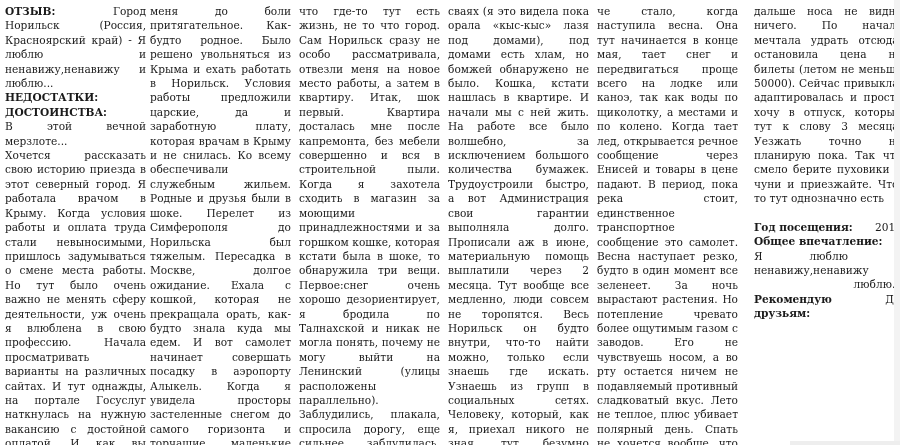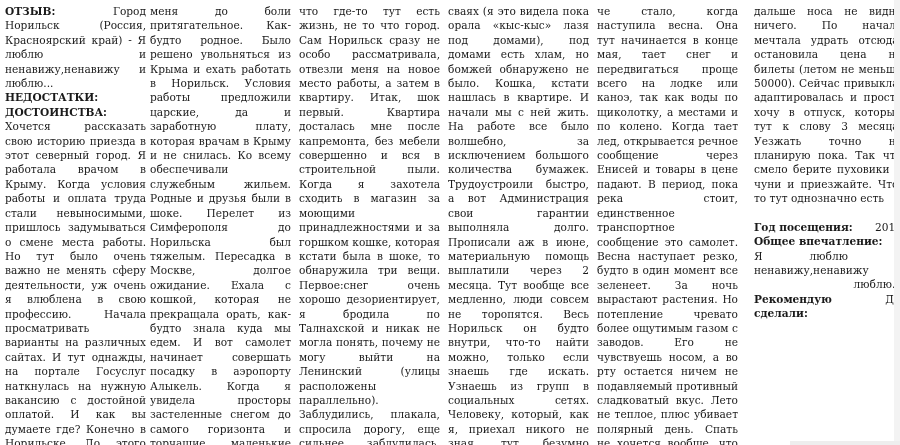--- a/index.html
+++ b/index.html
@@ -28,20 +28,21 @@
 
 <div class="page">
 
   <div class="col c1">
     <div class="hdr-line">
       <span class="label">ОТЗЫВ:</span>
       <span>Город Норильск (Россия, Красноярский край) - Я люблю и ненавижу,ненавижу и люблю...</span>
     </div>
     <div class="label">НЕДОСТАТКИ:</div>
     <div class="label">ДОСТОИНСТВА:</div>
+    <div>В этой вечной мерзлоте...</div>
     <p>Хочется рассказать свою историю приезда в этот северный город. Я работала врачом в Крыму. Когда условия работы и оплата труда стали невыносимыми, пришлось задумываться о смене места работы. Но тут было очень важно не менять сферу деятельности, уж очень я влюблена в свою профессию. Начала просматривать варианты на различных сайтах. И тут однажды, на портале Госуслуг наткнулась на нужную вакансию с достойной оплатой. И как вы думаете где? Конечно в Норильске. До этого момента, я и о существовании города Норильска не знала. Началось активное изучение информации на тему. Как обычно и бывает, в интернете это место было описано как «адище», в том числе и самими норильчанами. Было много тех, кто жил тут давно и с теплотой вспоминали эти годы, а были и те, кто ненавидел Норильск всей душой и хотел уехать. Но для меня было в фотографиях Норильска, что-то для</p>
   </div>
 
   <div class="col c2">
     <p>меня до боли притягательное. Как-будто родное. Было решено увольняться из Крыма и ехать работать в Норильск. Условия работы предложили царские, да и заработную плату, которая врачам в Крыму и не снилась. Ко всему обеспечивали служебным жильем. Родные и друзья были в шоке. Перелет из Симферополя до Норильска был тяжелым. Пересадка в Москве, долгое ожидание. Ехала с кошкой, которая не прекращала орать, как-будто знала куда мы едем. И вот самолет начинает совершать посадку в аэропорту Алыкель. Когда я увидела просторы застеленные снегом до самого горизонта и торчащие маленькие лысые кустики, у меня была надежда, что это лес, а самолет просто очень высоко. Но увы и ах. Нет. Прилетела я к слову в середине апреля, когда в Крыму цвели деревья. Аэропорт совкового типа, все что помню это бледно зеленый длинный коридор и все вокруг такое мрачное, в том числе и люди. Потом пункт пропуска и вот я прибыла на место. Встречали меня сотрудники больницы и везли до места. Пока едешь из аэропорта до Норильска, до самого Кайеркана построек нет, сплошной снег. Даже трудно представить,</p>
   </div>
 
   <div class="col c3">
     <p>что где-то тут есть жизнь, не то что город. Сам Норильск сразу не особо рассматривала, отвезли меня на новое место работы, а затем в квартиру. Итак, шок первый. Квартира досталась мне после капремонта, без мебели совершенно и вся в строительной пыли. Когда я захотела сходить в магазин за моющими принадлежностями и за горшком кошке, которая кстати была в шоке, то обнаружила три вещи. Первое:снег очень хорошо дезориентирует, я бродила по Талнахской и никак не могла понять, почему не могу выйти на Ленинский (улицы расположены параллельно). Заблудились, плакала, спросила дорогу, еще сильнее заблудилась. Поняла, что спрашивать дорогу не стоит. Сейчас я уже умная и пользуюсь 2ГИС, который тут очень распространен, кстати. По нему живет весь Норильск. Плохо, что я узнала об этом намного позже. Второе: Норильск, любит поспать и магазины тут открываются в 11. Третье: в апреле бывает холодно. Когда все таки нашла дом и вернулась, то обнаружила пропажу кошки. Пока искала ее узнала, что соседей у меня почти нет, или все на работе, в такие бронебойные двери стучать больно, дома реально стоят на</p>
   </div>
@@ -58,21 +59,21 @@
     <p>дальше носа не видно ничего. По началу мечтала удрать отсюда, остановила цена на билеты (летом не меньше 50000). Сейчас привыкла, адаптировалась и просто хочу в отпуск, который тут к слову 3 месяца. Уезжать точно не планирую пока. Так что смело берите пуховики и чуни и приезжайте. Что-то тут однозначно есть</p>
 
     <div class="meta-block">
       <div class="meta-row">
         <span class="label">Год посещения:</span>
         <span>2018</span>
       </div>
       <div class="label">Общее впечатление:</div>
       <div class="impression-val">Я люблю и ненавижу,ненавижу и люблю...</div>
       <div class="meta-row">
-        <span class="label">Рекомендую сделали:</span>
+        <span class="label">Рекомендую друзьям:</span>
         <span>ДА</span>
       </div>
     </div>
   </div>
 
   <div class="corner-shadow"></div>
   <div class="bottom-shadow"></div>
 </div>
 
 </body></html>

